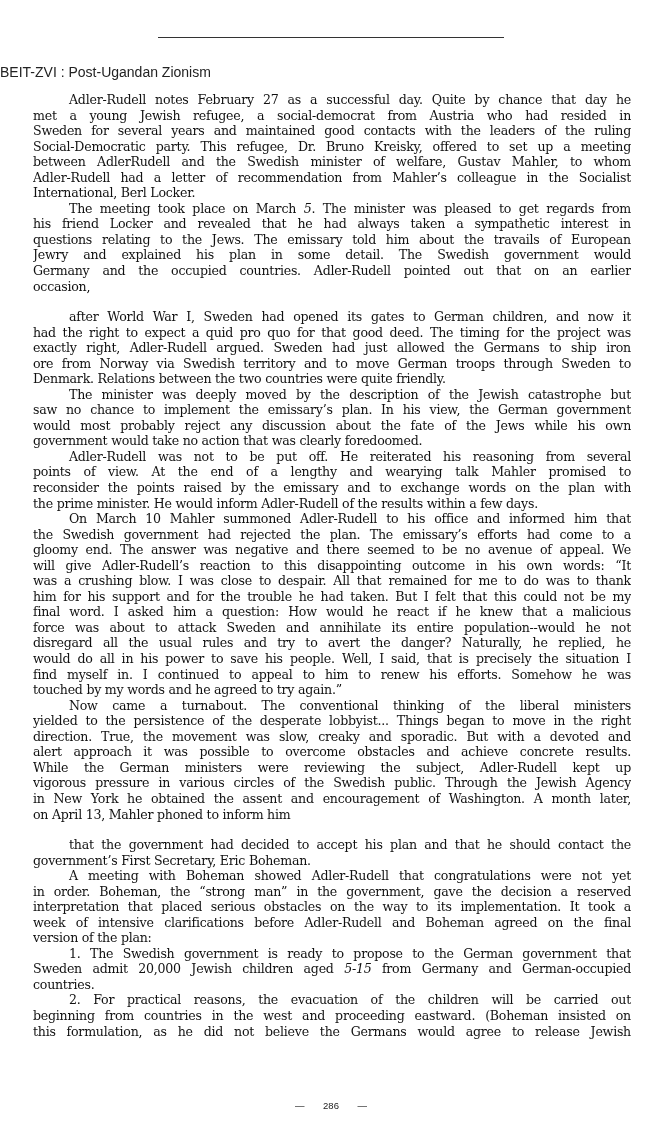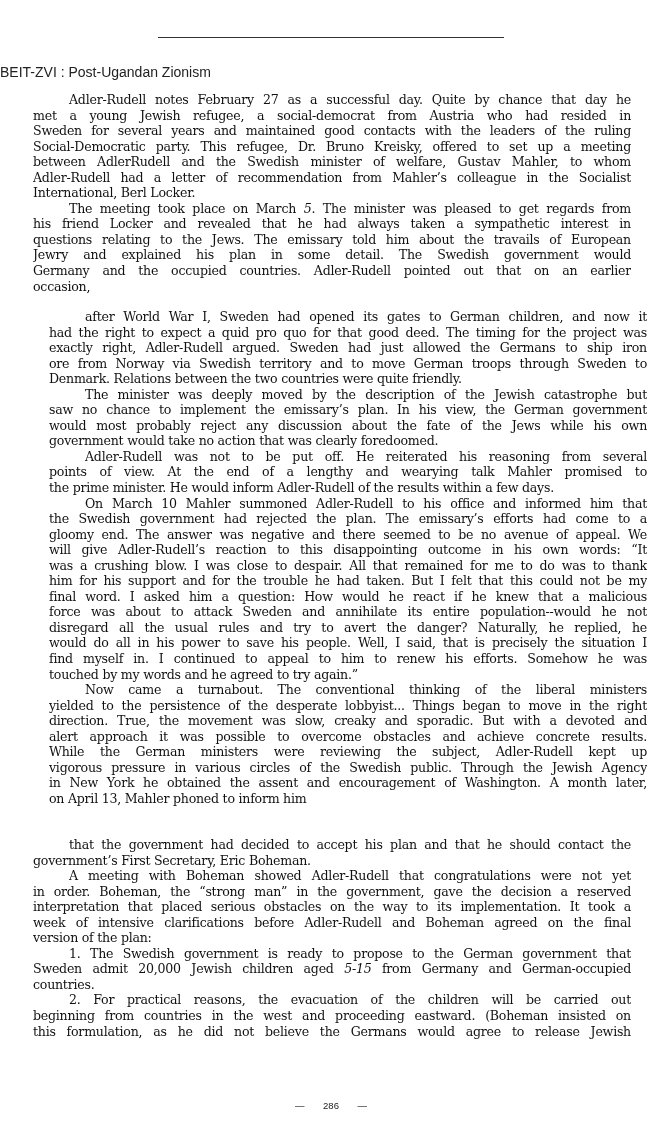--- a/index.html
+++ b/index.html
@@ -45,32 +45,33 @@
     <span class="line">between AdlerRudell and the Swedish minister of welfare, Gustav Mahler, to whom</span>
     <span class="line">Adler-Rudell had a letter of recommendation from Mahler’s colleague in the Socialist</span>
     <span class="line last">International, Berl Locker.</span>
     <span class="line indent">The meeting took place on March <i>5</i>. The minister was pleased to get regards from</span>
     <span class="line">his friend Locker and revealed that he had always taken a sympathetic interest in</span>
     <span class="line">questions relating to the Jews. The emissary told him about the travails of European</span>
     <span class="line">Jewry and explained his plan in some detail. The Swedish government would</span>
     <span class="line">Germany and the occupied countries. Adler-Rudell pointed out that on an earlier</span>
     <span class="line last">occasion,</span>
   </div>
-<div class="block" id="block-1" style="top:309px;margin-left:16px;">
+<div class="block" id="block-1" style="top:309px;">
     <span class="line indent">after World War I, Sweden had opened its gates to German children, and now it</span>
     <span class="line">had the right to expect a quid pro quo for that good deed. The timing for the project was</span>
     <span class="line">exactly right, Adler-Rudell argued. Sweden had just allowed the Germans to ship iron</span>
     <span class="line">ore from Norway via Swedish territory and to move German troops through Sweden to</span>
     <span class="line last">Denmark. Relations between the two countries were quite friendly.</span>
     <span class="line indent">The minister was deeply moved by the description of the Jewish catastrophe but</span>
     <span class="line">saw no chance to implement the emissary’s plan. In his view, the German government</span>
     <span class="line">would most probably reject any discussion about the fate of the Jews while his own</span>
     <span class="line last">government would take no action that was clearly foredoomed.</span>
     <span class="line indent">Adler-Rudell was not to be put off. He reiterated his reasoning from several</span>
     <span class="line">points of view. At the end of a lengthy and wearying talk Mahler promised to</span>
+    <span class="line">reconsider the points raised by the emissary and to exchange words on the plan with</span>
     <span class="line last">the prime minister. He would inform Adler-Rudell of the results within a few days.</span>
     <span class="line indent">On March 10 Mahler summoned Adler-Rudell to his office and informed him that</span>
     <span class="line">the Swedish government had rejected the plan. The emissary’s efforts had come to a</span>
     <span class="line">gloomy end. The answer was negative and there seemed to be no avenue of appeal. We</span>
     <span class="line">will give Adler-Rudell’s reaction to this disappointing outcome in his own words: “It</span>
     <span class="line">was a crushing blow. I was close to despair. All that remained for me to do was to thank</span>
     <span class="line">him for his support and for the trouble he had taken. But I felt that this could not be my</span>
     <span class="line">final word. I asked him a question: How would he react if he knew that a malicious</span>
     <span class="line">force was about to attack Sweden and annihilate its entire population--would he not</span>
     <span class="line">disregard all the usual rules and try to avert the danger? Naturally, he replied, he</span>

